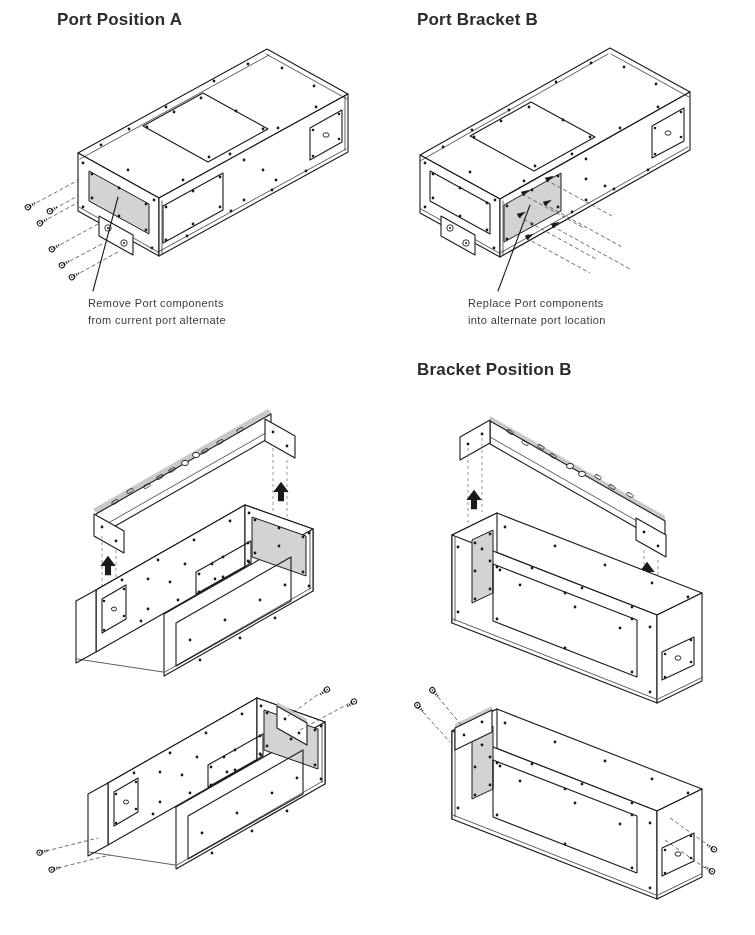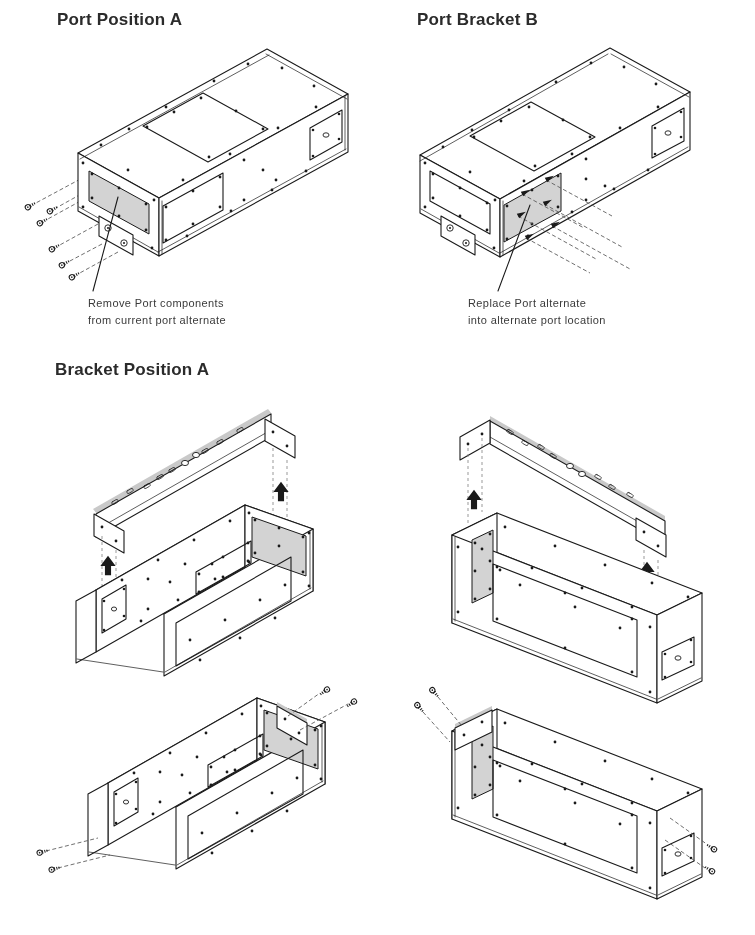--- a/index.html
+++ b/index.html
@@ -24,28 +24,28 @@
   .arrow{fill:var(--line);stroke:none;}
   .screw line{stroke:var(--line);stroke-width:1;}
 </style>
 </head>
 <body>
 
 <div id="page">
 
   <div class="title" style="left:57px;top:10px">Port Position A</div>
   <div class="title" style="left:417px;top:10px">Port Bracket B</div>
-  <div class="title" style="left:55px;top:360px">Bracket Position A</div>
+  <div class="title" style="left:417px;top:360px">Bracket Position B</div>
 
   <div class="caption" style="left:88px;top:295px">
     <div>Remove Port components</div>
     <div>from current port alternate</div>
   </div>
   <div class="caption" style="left:468px;top:295px">
-    <div>Replace Port alternate</div>
+    <div>Replace Port components</div>
     <div>into alternate port location</div>
   </div>
 
   <svg width="755" height="935" viewBox="0 0 755 935">
 
     <defs>
       <g id="screwGlyph" class="screw">
         <circle cx="-2.5" cy="0" r="2.6" fill="#fff" stroke="#1a1a1a" stroke-width="1"></circle>
         <circle cx="-2.5" cy="0" r=".8" fill="#1a1a1a"></circle>
         <line x1="0.6" y1="-1.8" x2="0.6" y2="1.8"></line>

